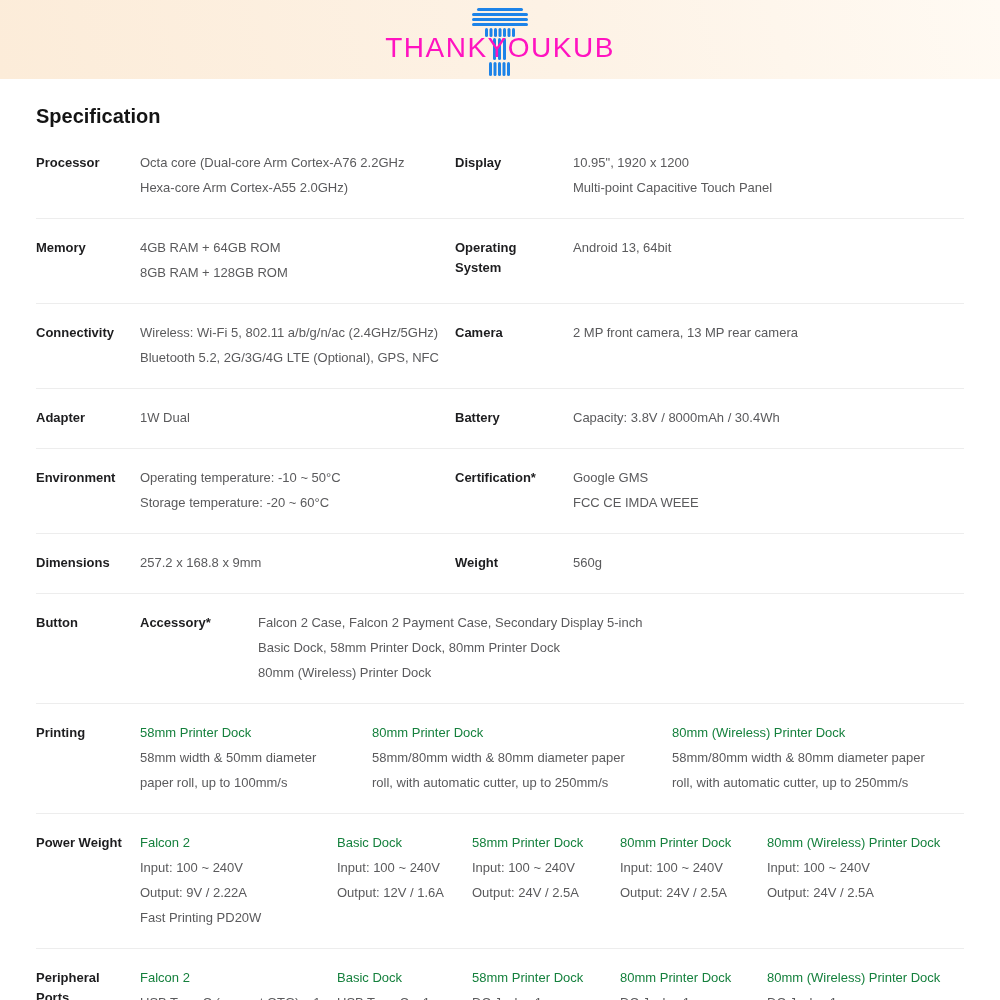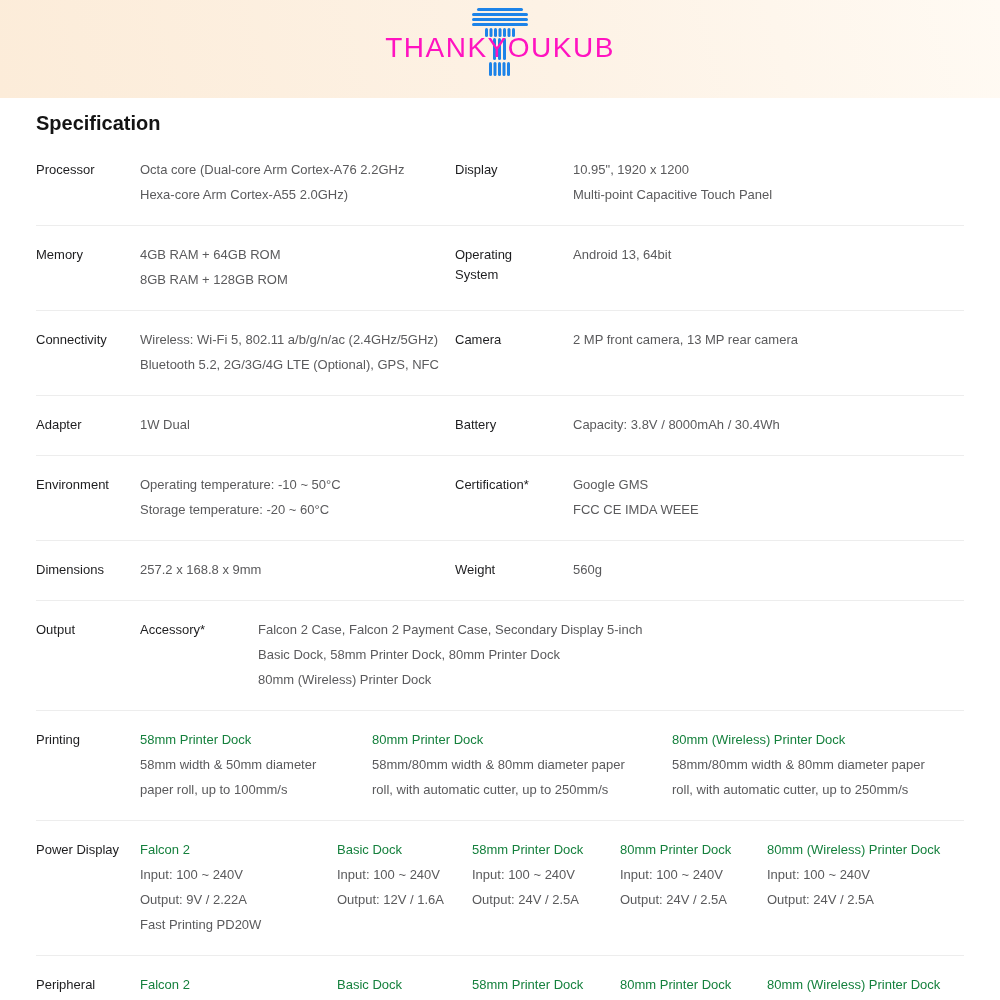--- a/index.html
+++ b/index.html
@@ -1,32 +1,32 @@
 <!DOCTYPE html>
 <html><head>
 <meta charset="utf-8">
 <style>
   * { margin:0; padding:0; box-sizing:border-box; }
   html,body { width:1000px; height:1000px; overflow:hidden; background:#ffffff;
     font-family:"Liberation Sans", sans-serif; }
-  .brand-header { position:relative; width:100%; height:98px;
+  .brand-header { position:relative; width:100%; height:79px;
     background:linear-gradient(75deg,#fcecd9 0%,#fdf2e5 55%,#fffaf3 100%); }
   .logo { position:absolute; left:50%; top:0; transform:translateX(-50%);
     width:260px; height:98px; cursor:pointer; }
   .t-icon { position:absolute; left:50%; top:8px; transform:translateX(-50%); }
   .logo-text { position:absolute; left:50%; top:32px; transform:translateX(-50%);
     font-size:28px; letter-spacing:1.5px; font-weight:400; white-space:nowrap; }
   .content { padding:14px 36px 0 36px; }
-  h1.page-title { font-size:20px; font-weight:bold; color:#141414; margin:0 0 6px 0; }
+  h1.page-title { font-size:20px; font-weight:bold; color:#141414; margin:12px 0 6px 0; }
   .spec-table { width:100%; }
   .row { display:flex; align-items:flex-start; padding:16px 0 18px 0;
     border-bottom:1px solid #ededed; }
   .row:last-child { border-bottom:none; }
   .cell { font-size:13px; line-height:25px; color:#5a5a5c; padding-right:14px; }
-  .lbl { font-weight:normal; color:#1d1d1f; line-height:20px; padding-top:3px; }
+  .lbl { font-weight:bold; color:#1d1d1f; line-height:20px; padding-top:3px; }
   .col-title { font-weight:normal; color:#15803d; }
   
   .pair > .c1 { width:104px; }
   .pair > .c2 { width:315px; }
   .pair > .c3 { width:118px; }
   .pair > .c4 { flex:1; padding-right:0; }
   
   .cols3 > .c1 { width:104px; }
   .cols3 > .c2 { width:232px; }
   .cols3 > .c3 { width:300px; }
@@ -134,21 +134,21 @@
         <div class="cell lbl c1">Dimensions</div>
         <div class="cell c2">
           <div class="line">257.2 x 168.8 x 9mm</div>
         </div>
         <div class="cell lbl c3">Weight</div>
         <div class="cell c4">
           <div class="line">560g</div>
         </div>
       </div>
       <div class="row pair">
-        <div class="cell lbl c1">Output</div>
+        <div class="cell lbl c1">Button</div>
         <div class="cell lbl c3">Accessory*</div>
         <div class="cell c4">
           <div class="line">Falcon 2 Case, Falcon 2 Payment Case, Secondary Display 5-inch</div>
           <div class="line">Basic Dock, 58mm Printer Dock, 80mm Printer Dock</div>
           <div class="line">80mm (Wireless) Printer Dock</div>
         </div>
       </div>
       <div class="row cols3">
         <div class="cell lbl c1">Printing</div>
         <div class="cell col c2">
@@ -161,21 +161,21 @@
           <div class="line">58mm/80mm width &amp; 80mm diameter paper</div>
           <div class="line">roll, with automatic cutter, up to 250mm/s</div>
         </div>
         <div class="cell col c4">
           <div class="col-title">80mm (Wireless) Printer Dock</div>
           <div class="line">58mm/80mm width &amp; 80mm diameter paper</div>
           <div class="line">roll, with automatic cutter, up to 250mm/s</div>
         </div>
       </div>
       <div class="row cols5">
-        <div class="cell lbl c1">Power Display</div>
+        <div class="cell lbl c1">Power Weight</div>
         <div class="cell col c2">
           <div class="col-title">Falcon 2</div>
           <div class="line">Input: 100 ~ 240V</div>
           <div class="line">Output: 9V / 2.22A</div>
           <div class="line">Fast Printing PD20W</div>
         </div>
         <div class="cell col c3">
           <div class="col-title">Basic Dock</div>
           <div class="line">Input: 100 ~ 240V</div>
           <div class="line">Output: 12V / 1.6A</div>

